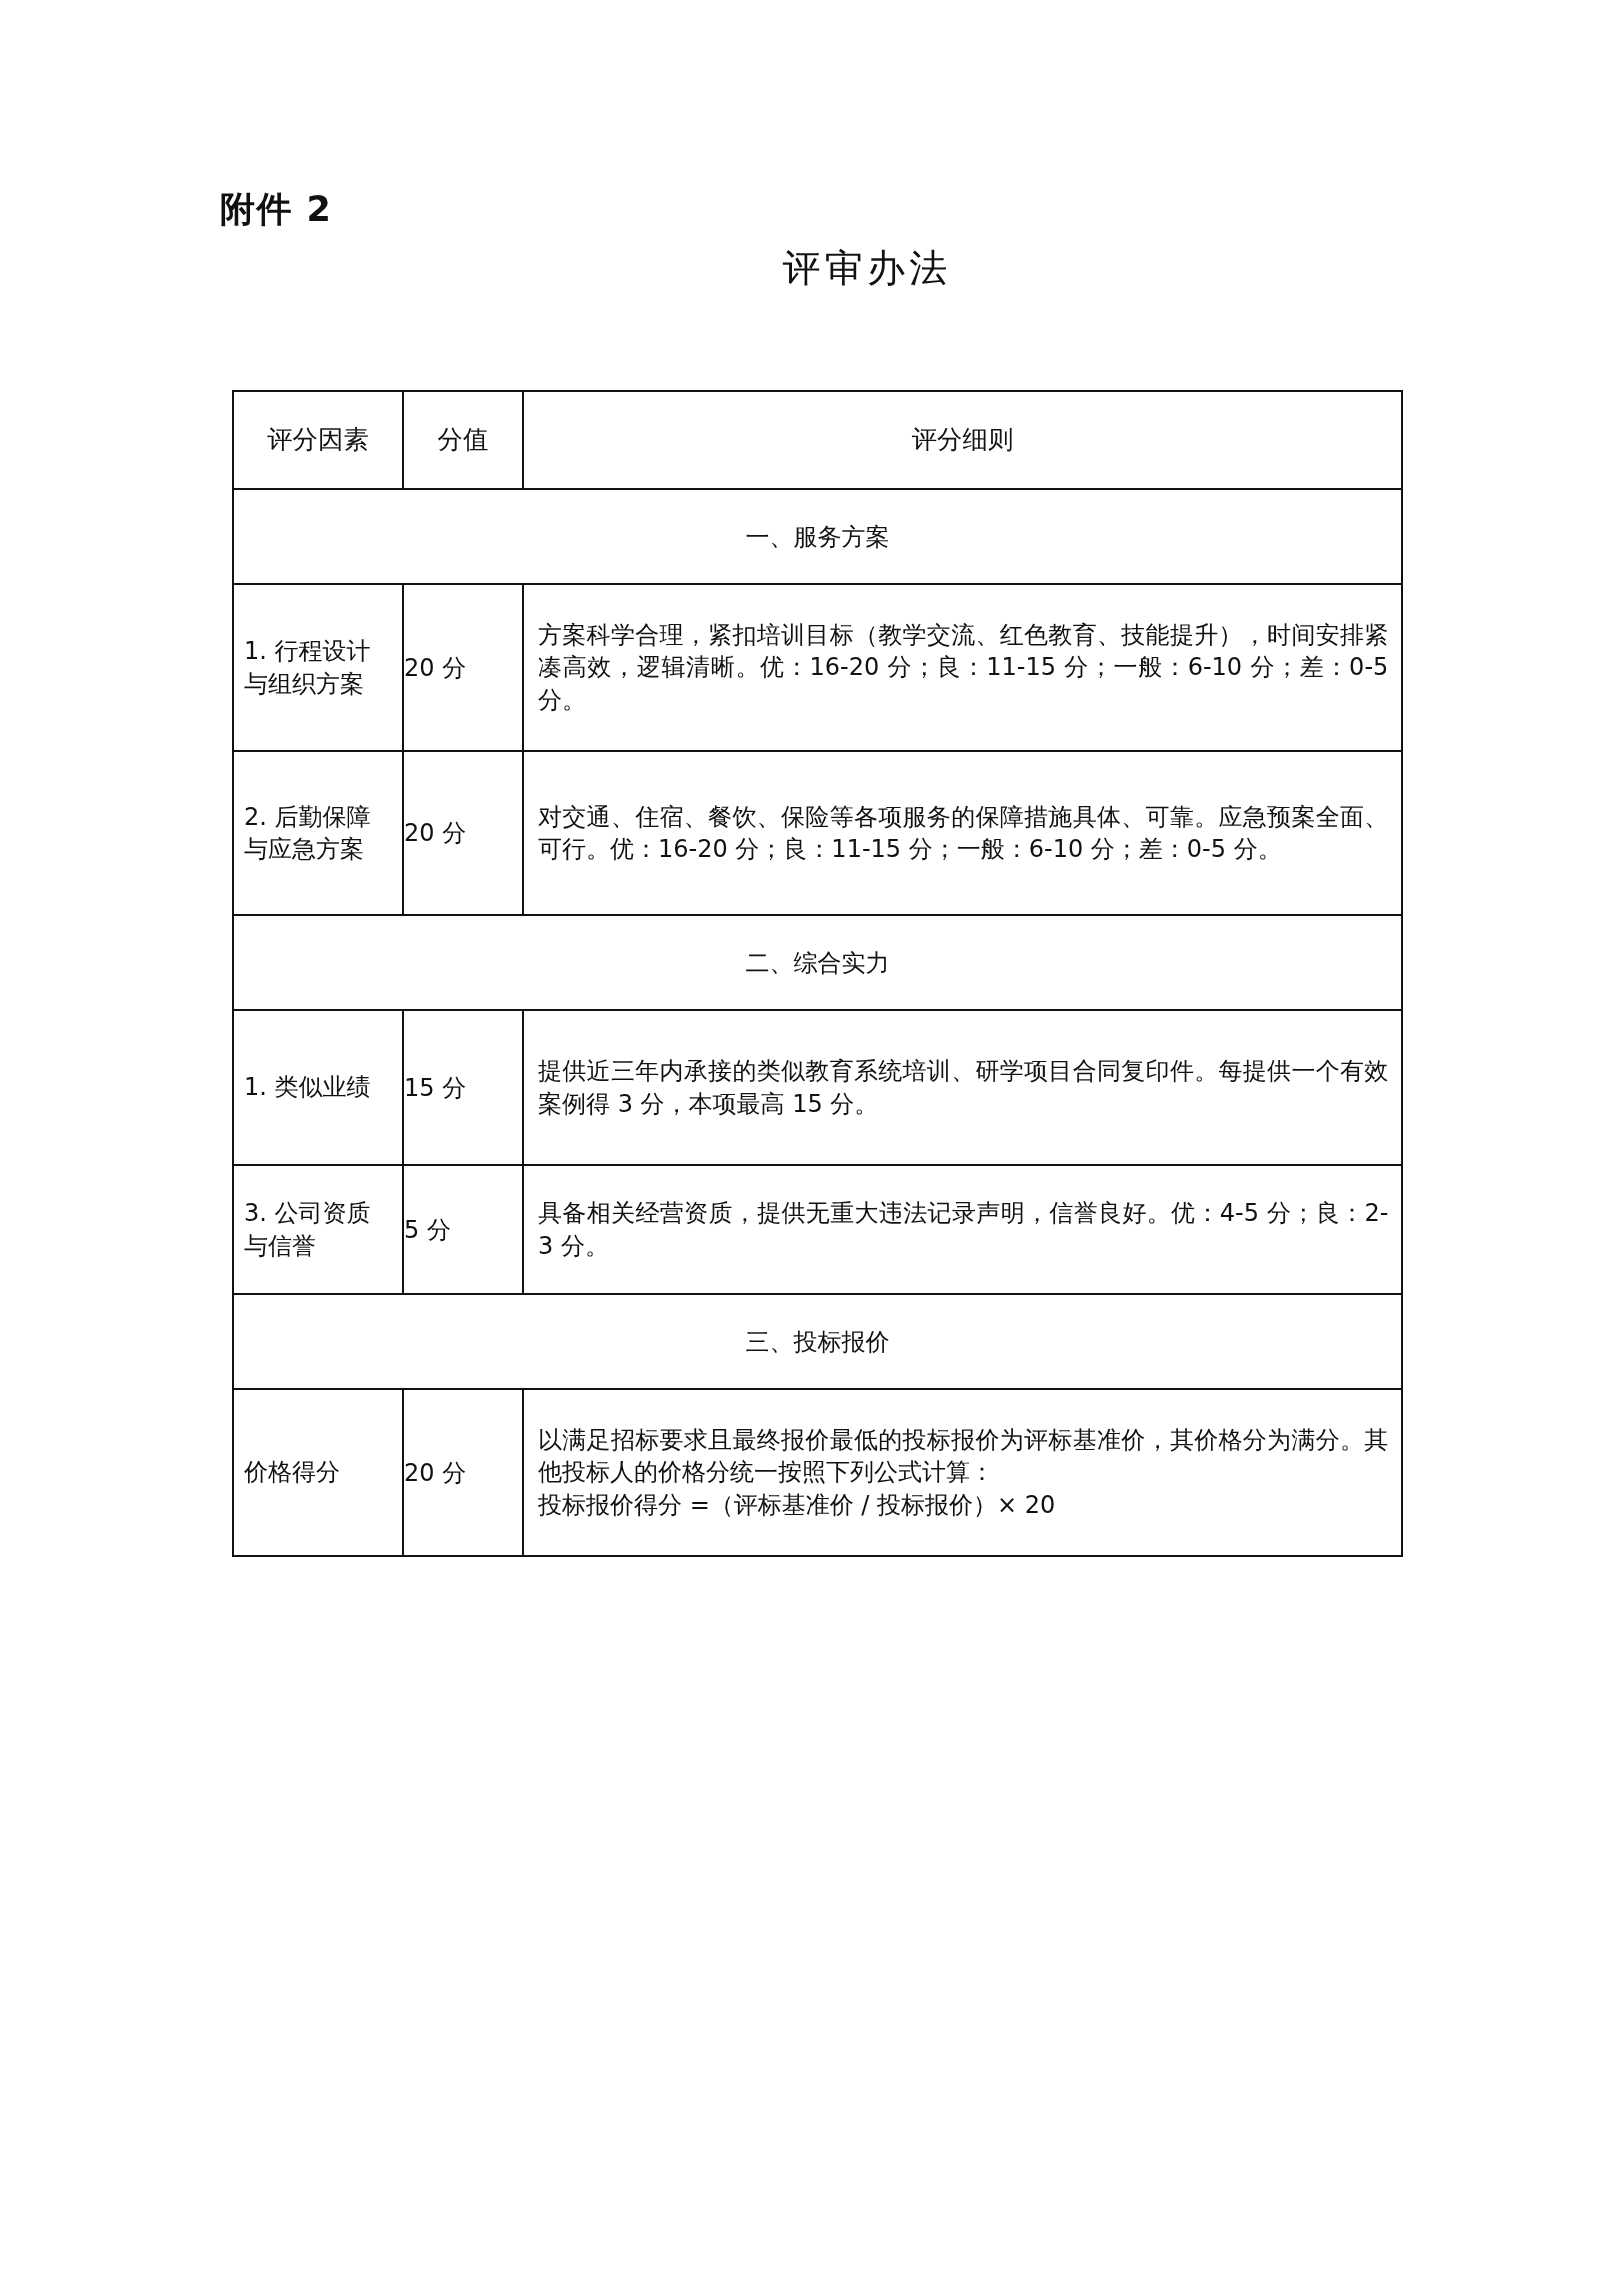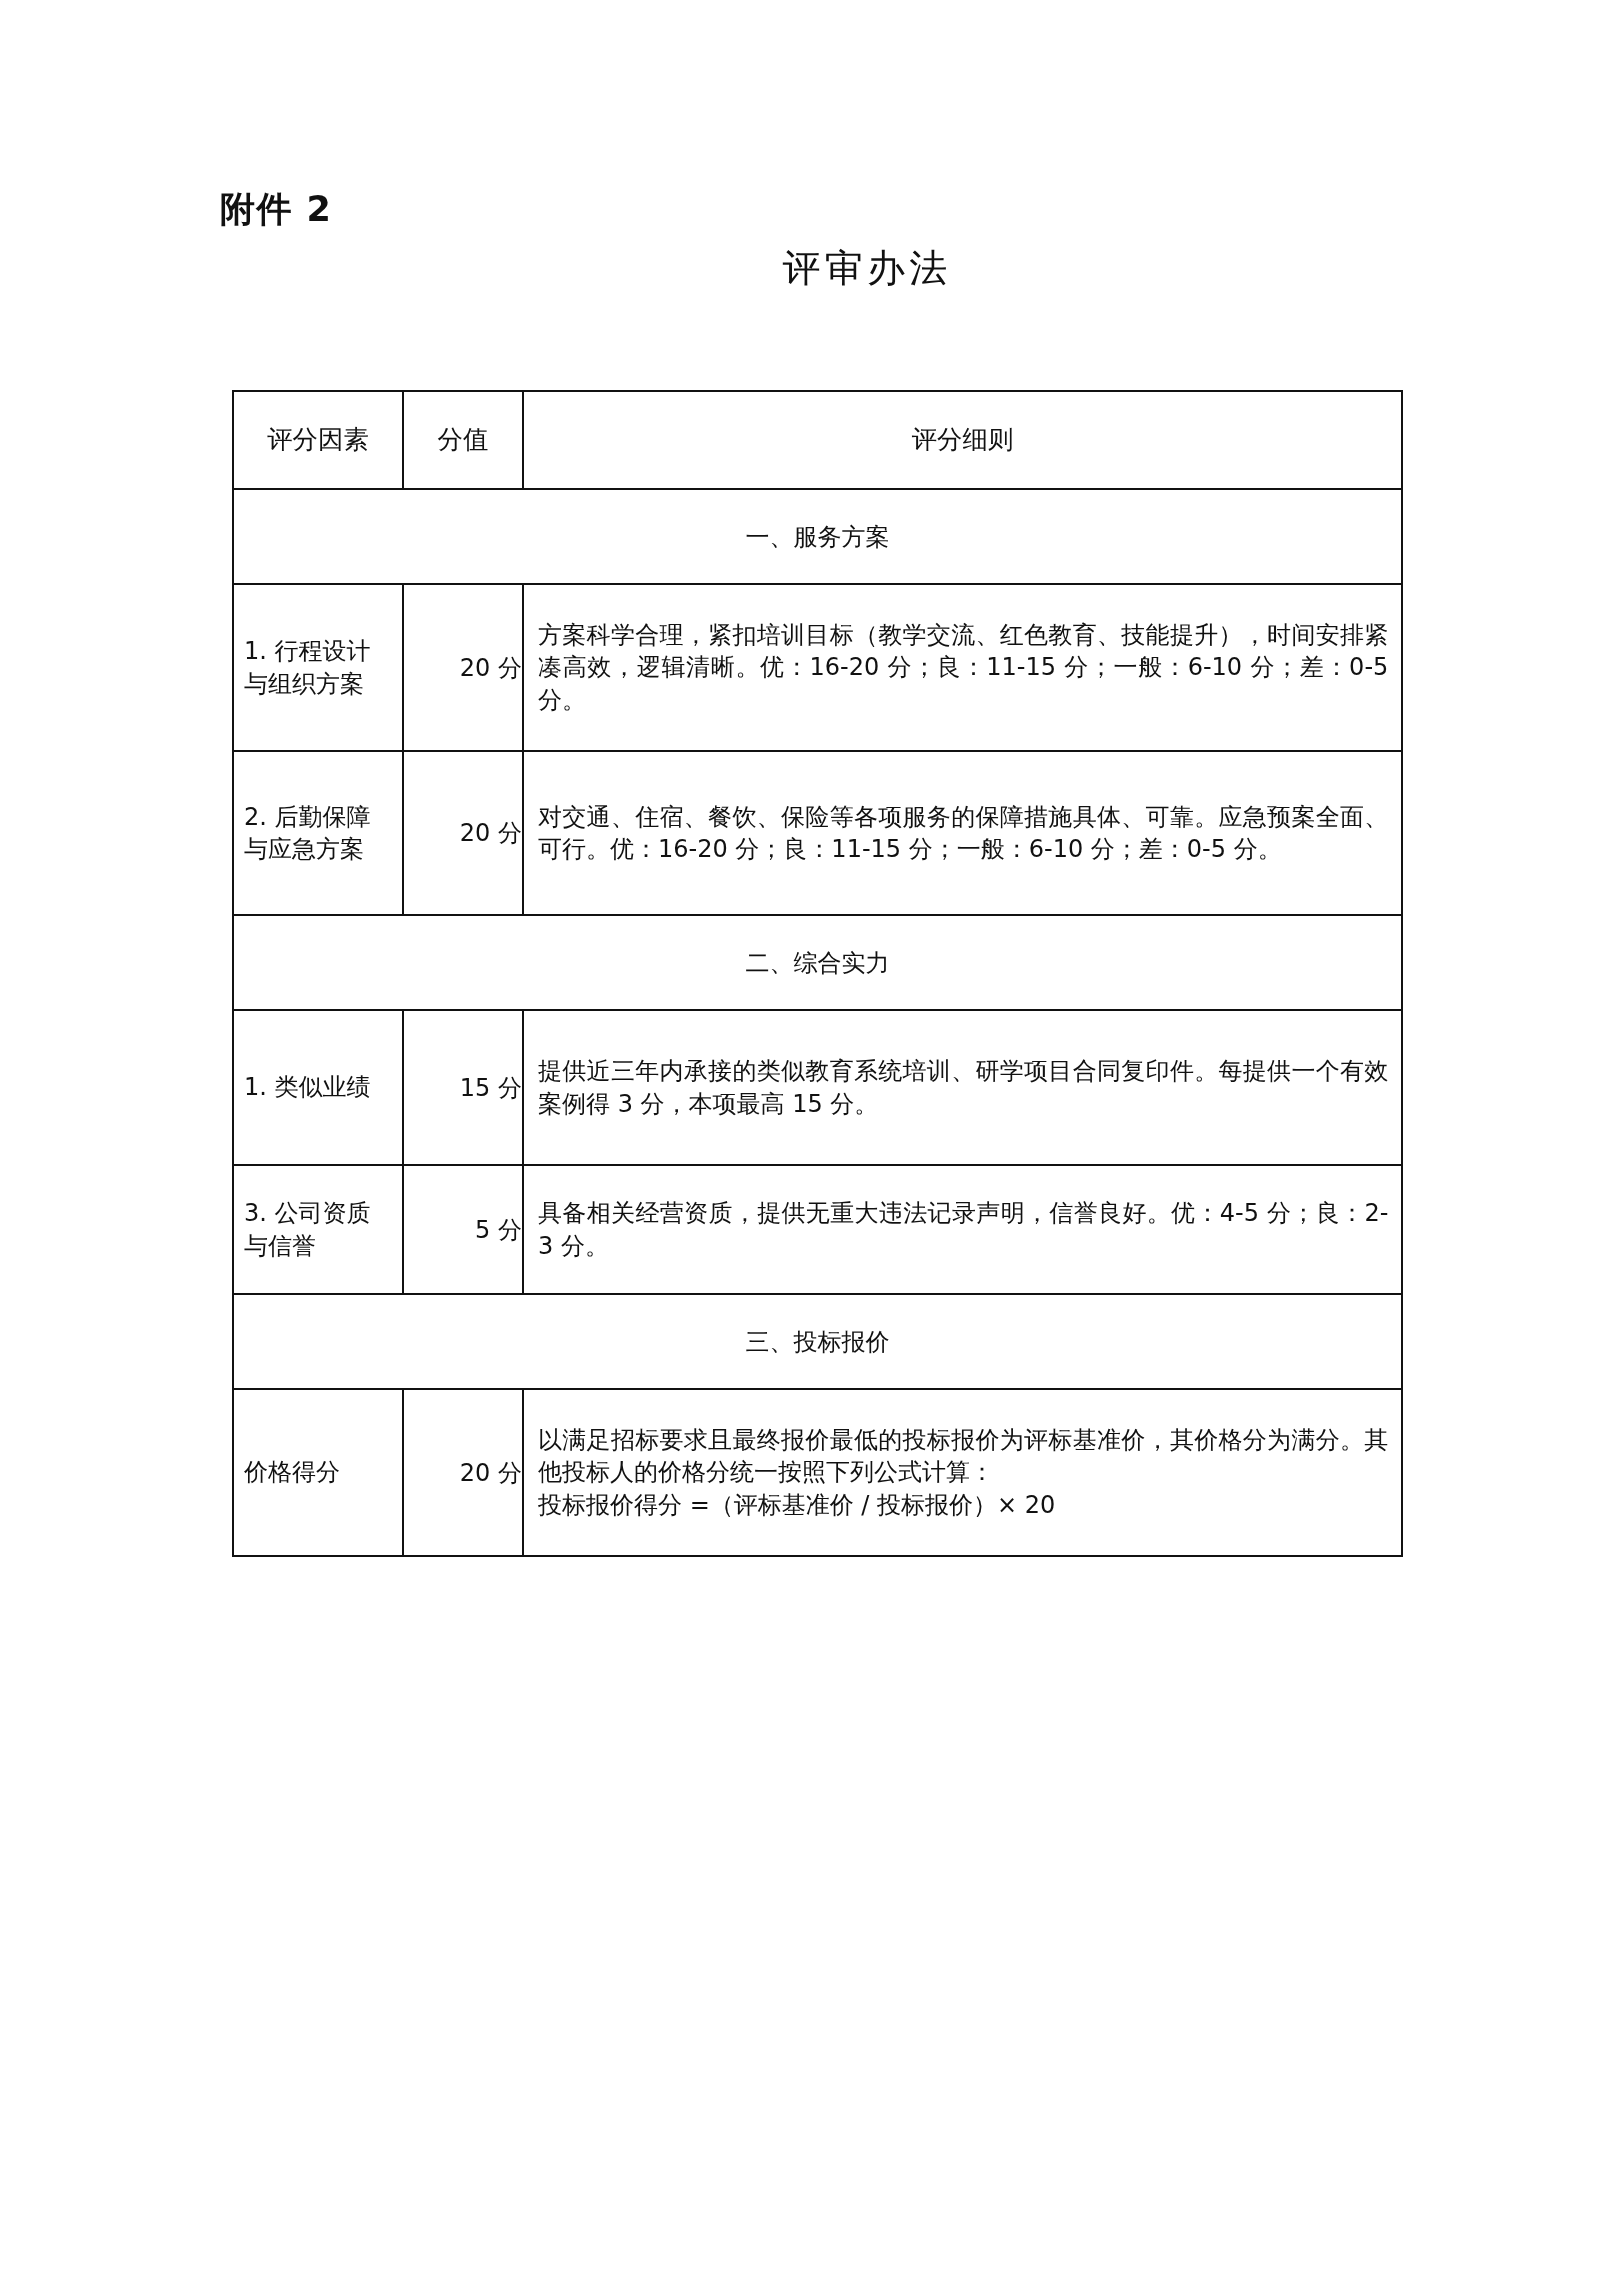--- a/index.html
+++ b/index.html
@@ -64,21 +64,21 @@
     height: 93px;
     text-align: center;
     font-size: 24px;
   }
   .factor-cell {
     text-align: left;
     line-height: 32.5px;
     padding: 0 10px !important;
   }
   .score-cell {
-    text-align: right;
+    text-align: left;
   }
   .detail-cell {
     text-align: left;
     line-height: 32.5px;
     padding: 0 12.7px 0 14px !important;
     text-align: justify;
   }
   .detail-line { display: block; }
 </style>
 </head>

